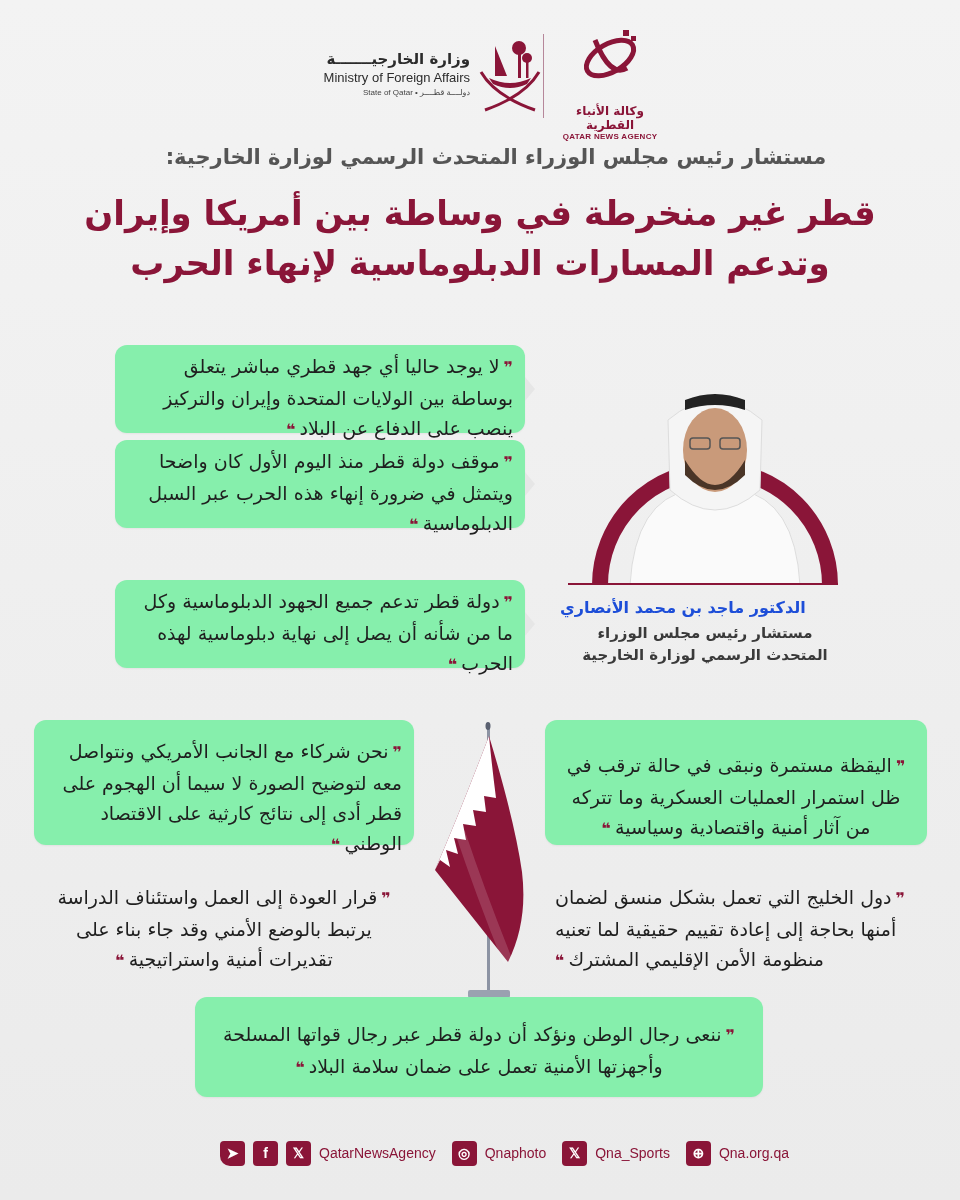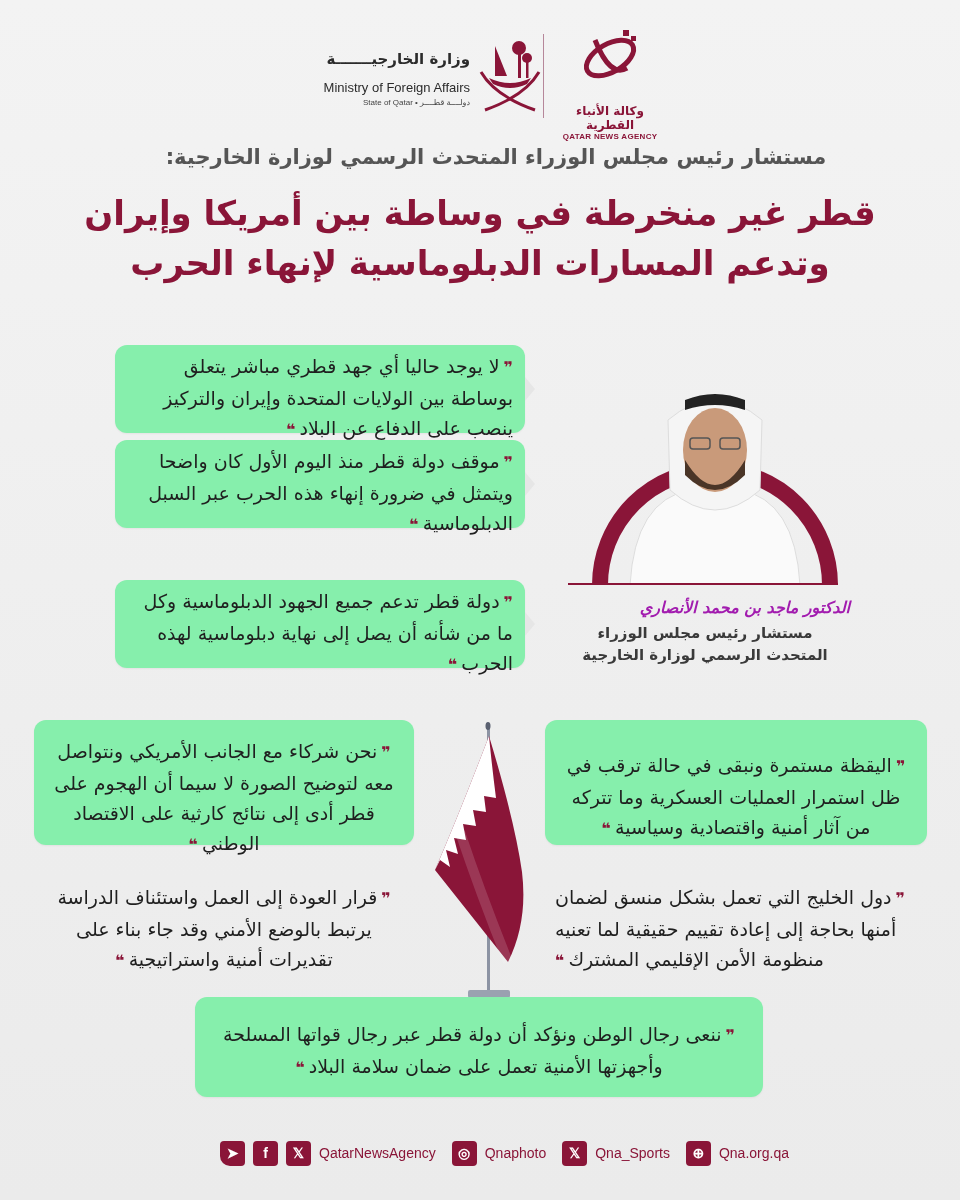--- a/index.html
+++ b/index.html
@@ -7,21 +7,21 @@
     width:960px; height:1200px; overflow:hidden; position:relative;
     background: linear-gradient(180deg,#f3f3f3 0%,#eeeeee 60%,#ebebeb 100%);
     font-family:"DejaVu Sans", sans-serif;
     color:#2a2a2a;
   }
   .abs { position:absolute; }
   
   .logos { left:280px; top:28px; width:400px; height:95px; }
   .mofa-text { position:absolute; left:20px; top:22px; text-align:right; width:170px; }
   .mofa-ar { font-size:15px; font-weight:bold; color:#2b2b2b; direction:rtl; }
-  .mofa-en { font-family:"Liberation Sans", sans-serif; font-size:13px; color:#2b2b2b; margin-top:12px; }
+  .mofa-en { font-family:"Liberation Sans", sans-serif; font-size:13px; color:#2b2b2b; margin-top:2px; }
   .mofa-sub { font-family:"Liberation Sans", sans-serif; font-size:8px; color:#444; margin-top:3px; }
   .emblem { position:absolute; left:195px; top:8px; width:70px; height:80px; }
   .divider-v { position:absolute; left:263px; top:6px; width:1px; height:84px; background:#b6879a; }
   .qna { position:absolute; left:275px; top:0; width:110px; height:95px; text-align:center; }
   .qna-ar { font-size:12px; font-weight:bold; color:#8a1538; direction:rtl; margin-top:16px; }
   .qna-en { font-family:"Liberation Sans", sans-serif; font-size:8px; font-weight:bold; color:#8a1538; letter-spacing:0.3px; }
 
   .subtitle { left:16px; width:960px; top:145px; text-align:center; font-size:21px; font-weight:bold; color:#555; direction:rtl; }
   .title { left:0; width:960px; top:188px; text-align:center; font-size:34px; font-weight:bold; color:#8a1538; direction:rtl; line-height:50px; }
 
@@ -36,29 +36,29 @@
     border-left:10px solid #e6e6e6;
   }
   .bubble.plain { background:transparent; box-shadow:none; }
   .q { color:#8a1538; font-weight:bold; font-size:16px; }
   .q-open { margin-left:4px; }
   .q-close { margin-right:4px; }
 
   .b1 { left:115px; top:345px; width:410px; height:88px; padding:6px 12px; text-align:right; }
   .b2 { left:115px; top:440px; width:410px; height:88px; padding:6px 12px; text-align:right; }
   .b3 { left:115px; top:580px; width:410px; height:88px; padding:6px 12px; text-align:right; }
-  .b4 { left:34px; top:720px; width:380px; height:125px; padding:16px 12px; text-align:center; }
+  .b4 { left:34px; top:720px; width:380px; height:125px; padding:16px 12px; }
   .b5 { left:545px; top:720px; width:382px; height:125px; padding:30px 12px; text-align:center; }
   .b6 { left:34px; top:868px; width:380px; height:110px; padding:14px 10px; text-align:center; }
   .b7 { left:545px; top:868px; width:382px; height:110px; padding:14px 10px; text-align:left; }
   .b8 { left:195px; top:997px; width:568px; height:100px; padding:22px 12px; text-align:center; }
 
   .portrait { left:590px; top:380px; width:250px; height:205px; }
   .p-line { position:absolute; left:568px; top:583px; width:270px; height:2px; background:#8a1538; }
-  .p-name { left:560px; width:290px; top:598px; text-align:right; font-size:16px; font-weight:bold; color:#a21caf; direction:rtl;font-style:italic; }
+  .p-name { left:560px; width:290px; top:598px; text-align:left; font-size:16px; font-weight:bold; color:#1d4ed8; direction:rtl; }
   .p-role { left:560px; width:290px; top:622px; text-align:center; font-size:15px; font-weight:bold; color:#3a3a3a; direction:rtl; line-height:22px; }
 
   .flag { left:420px; top:722px; width:120px; height:290px; }
 
   .footer { left:220px; top:1138px; height:30px; display:flex; align-items:center; gap:8px; font-family:"Liberation Sans", sans-serif; font-size:14px; color:#8a1538; }
   .ic { width:25px; height:25px; background:#8a1538; border-radius:4px; display:inline-flex; align-items:center; justify-content:center; color:#fff; font-weight:bold; font-size:14px; }
   .ic.tg { border-radius:4px 4px 4px 10px; }
   .footer .label { margin-right:8px; }
 </style>
 </head>

